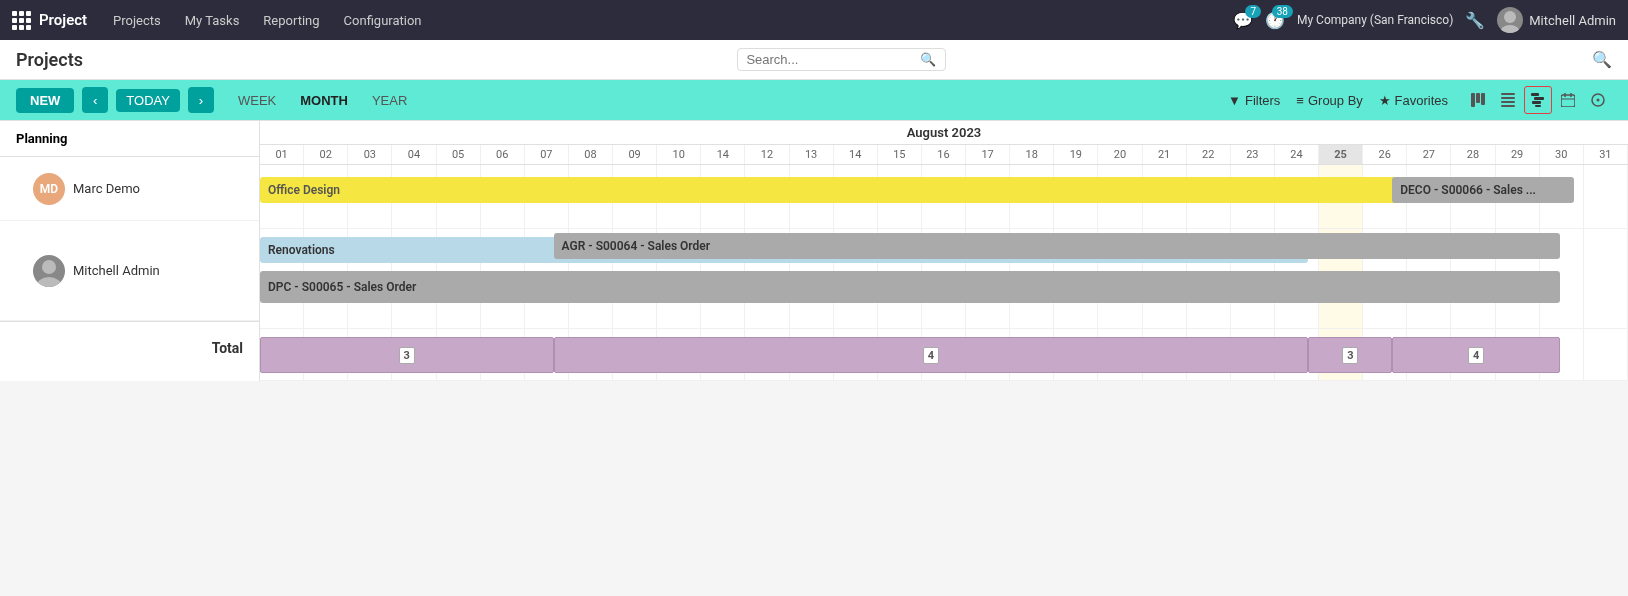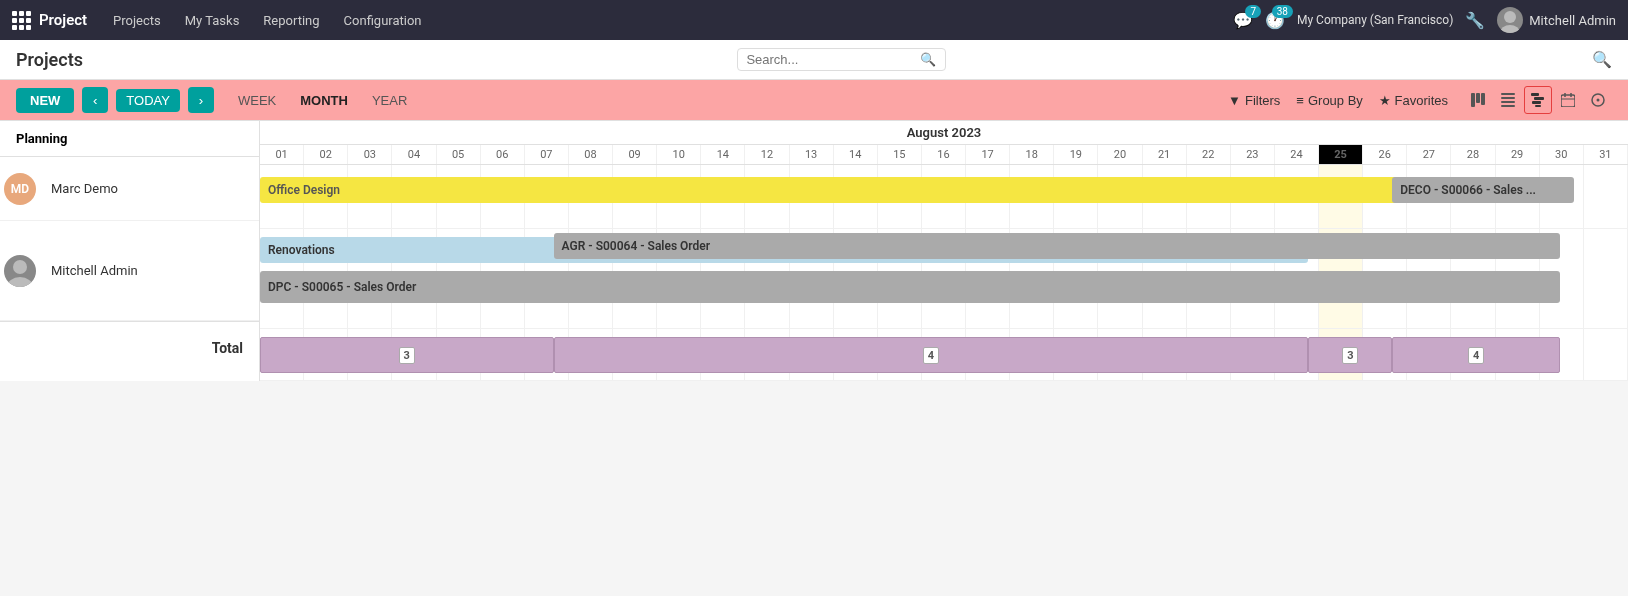--- a/index.html
+++ b/index.html
@@ -89,21 +89,21 @@
     }
     .page-title {
       font-size: 18px;
       font-weight: 600;
       color: #333;
       margin-right: 8px;
     }
 
     
     .toolbar {
-      background: #fca5a5;
+      background: #5eead4;
       padding: 6px 16px;
       display: flex;
       align-items: center;
       gap: 8px;
       border-bottom: 1px solid #e0e0e0;
     }
     .btn-new {
       background: #00a09d;
       color: white;
       border: none;
@@ -226,22 +226,22 @@
       font-weight: 700;
       font-size: 13px;
       border-bottom: 1px solid #e0e0e0;
       height: 36px;
       display: flex;
       align-items: center;
     }
     .person-row {
       display: flex;
       align-items: center;
-      gap: 15px;
-      padding: 8px 4px;
+      gap: 8px;
+      padding: 8px 33px;
       border-bottom: 1px solid #f0f0f0;
       height: 64px;
     }
     .person-row.double { height: 100px; }
     .person-avatar {
       width: 32px; height: 32px;
       border-radius: 50%;
       background: #ccc;
       display: flex; align-items: center; justify-content: center;
       font-size: 12px;
@@ -290,21 +290,21 @@
     .day-cell {
       flex: 1;
       text-align: center;
       font-size: 11px;
       color: #666;
       padding: 3px 0;
       border-right: 1px solid #f0f0f0;
       min-width: 42px;
     }
     .day-cell.today {
-      background: #000000;
+      background: #e5e5e5;
       font-weight: 700;
     }
 
     .gantt-rows {
       position: relative;
     }
 
     .gantt-row {
       position: relative;
       height: 64px;

